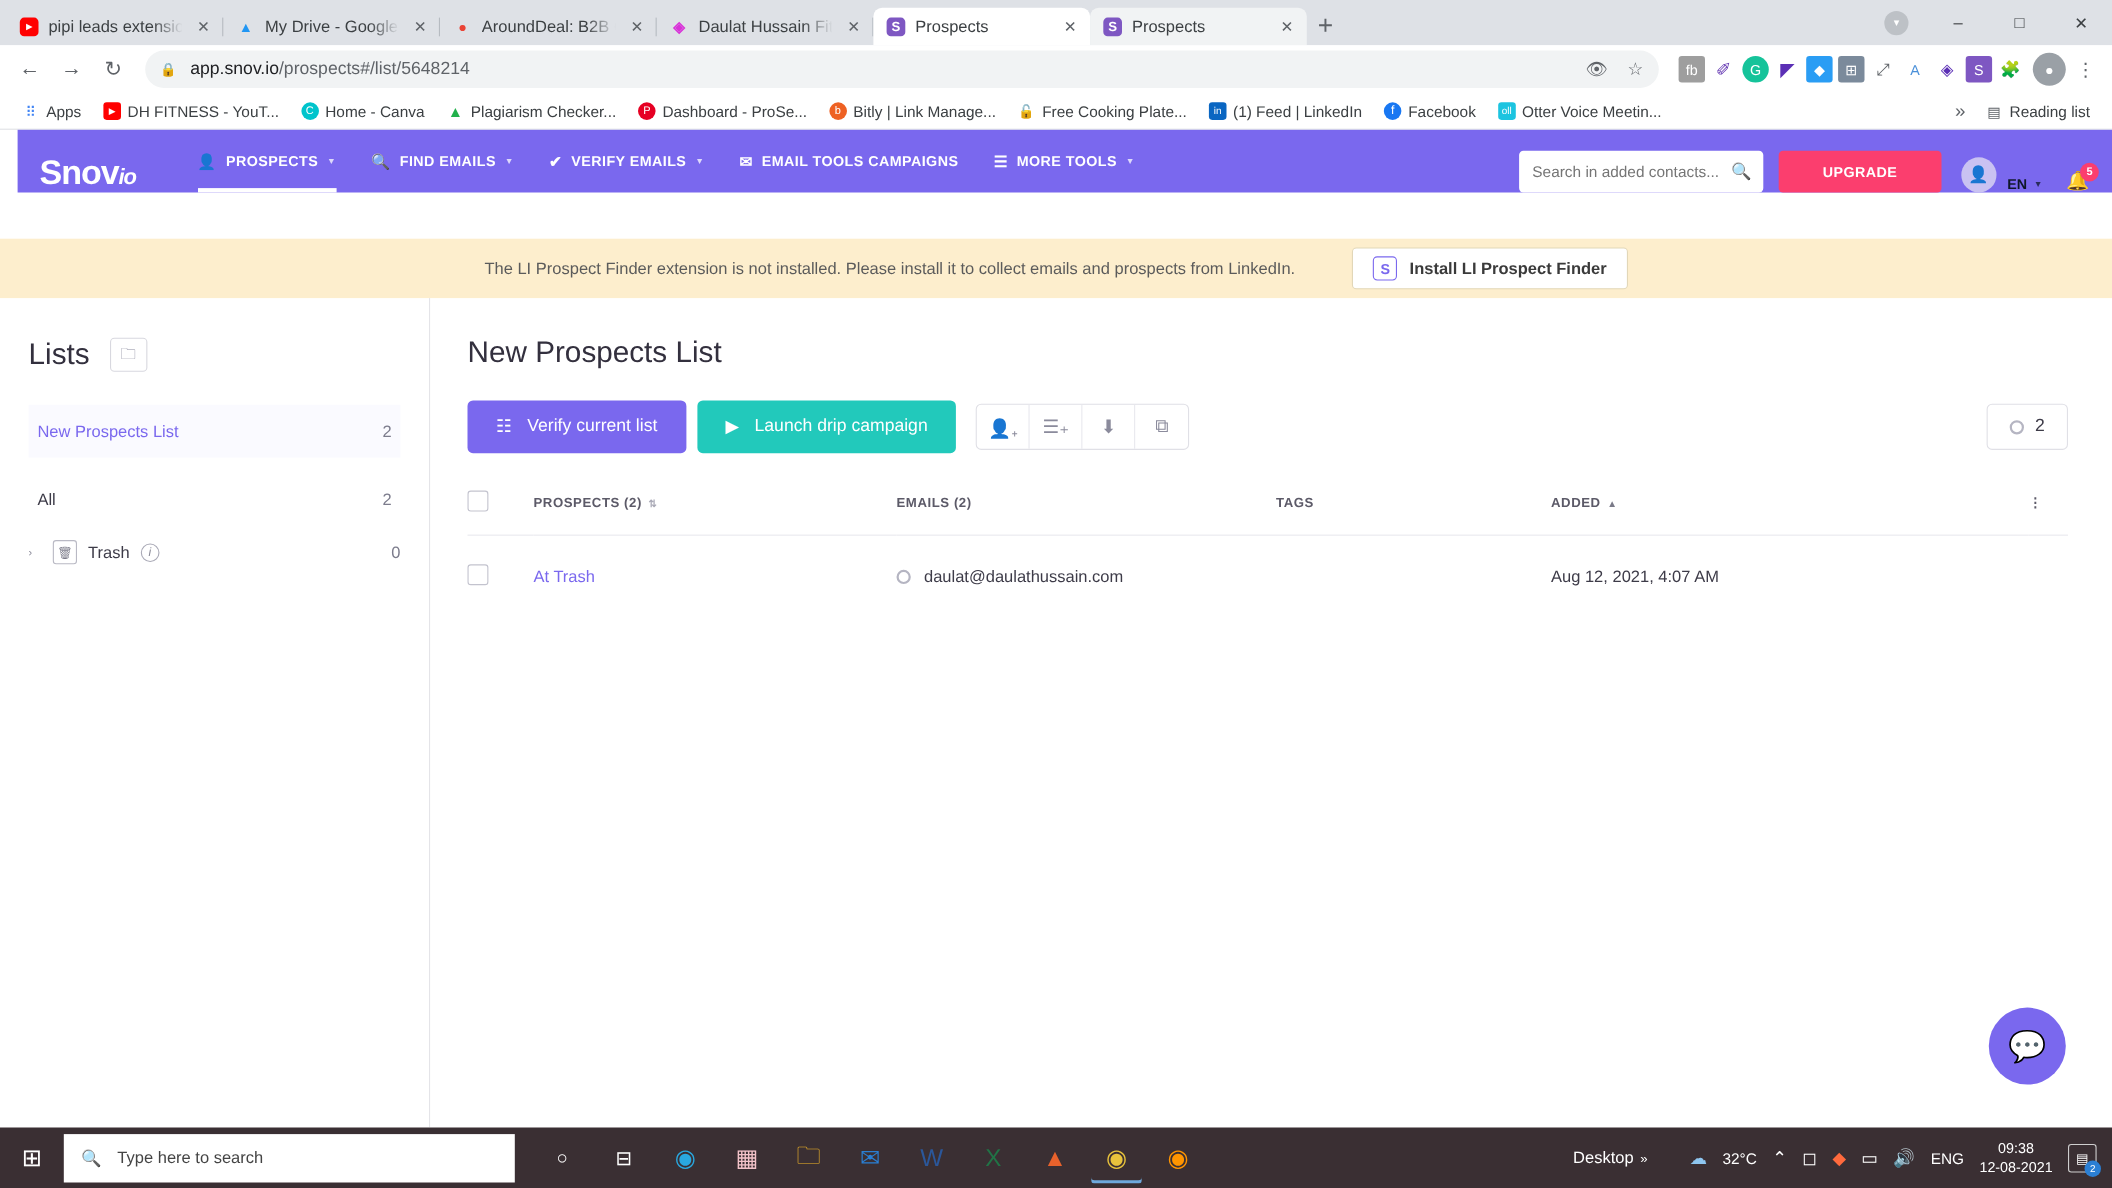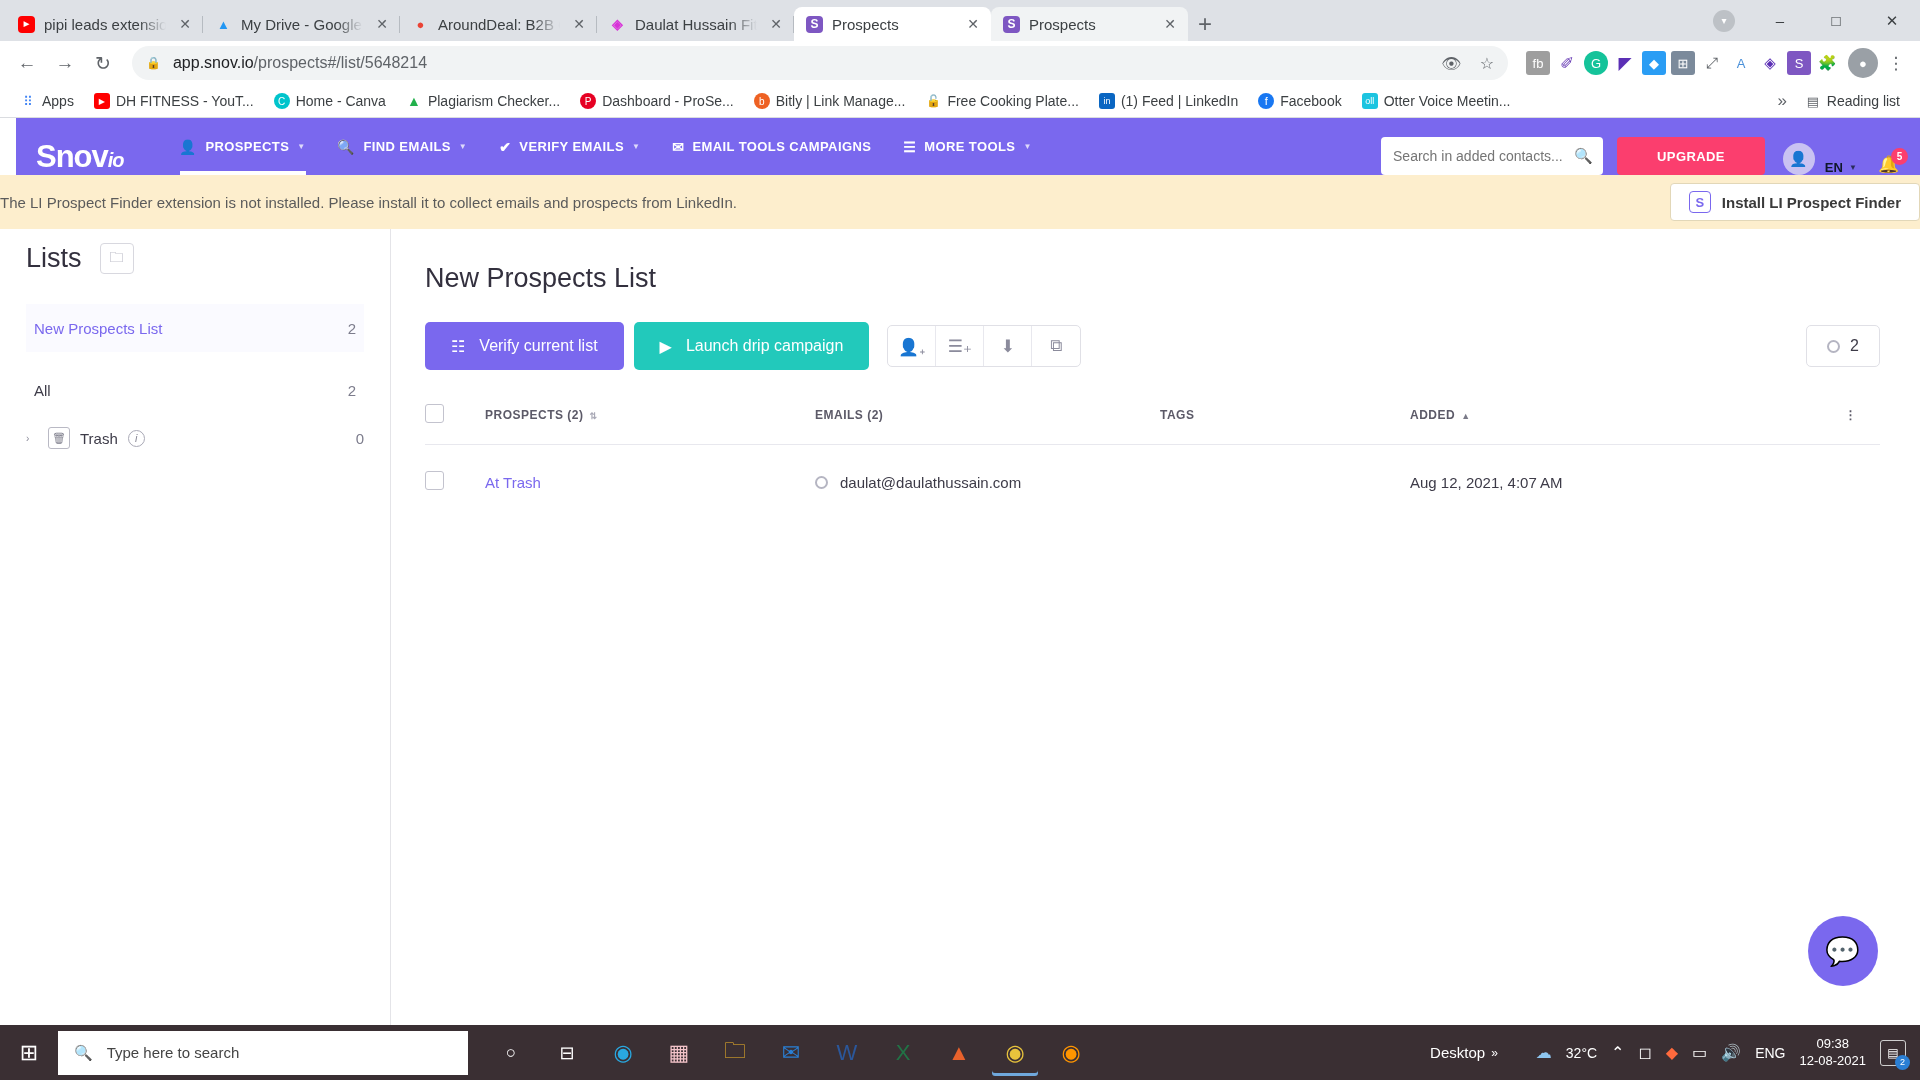--- a/index.html
+++ b/index.html
@@ -107,32 +107,32 @@
     background:#c9c2f2; display:flex; align-items:center;
     justify-content:center; font-size:15px; color:#5a4a9e; }
   .lang { margin-left:10px; color:#0f172a; font-size:13px; font-weight:bold;
     display:flex; align-items:center; gap:6px; }
   .bell { margin-left:22px; position:relative; color:#fff; font-size:17px; }
   .badge { position:absolute; top:-6px; right:-8px; background:#fb3e6e;
     color:#fff; font-size:10px; width:17px; height:17px; border-radius:50%;
     display:flex; align-items:center; justify-content:center; font-weight:bold; }
 
   .alertbar { background:#fdeecd; height:54px; display:flex; align-items:center;
-    justify-content:space-between; gap:52px; flex:0 0 54px; }
+    justify-content:center; gap:52px; flex:0 0 54px;margin-top:42px; }
   .alertbar .msg { font-size:15px; color:#5b5b5b; }
   .install-btn { background:#fff; border:1px solid #e2d7b8; border-radius:4px;
     height:38px; display:flex; align-items:center; gap:11px; padding:0 18px;
     font-size:15px; color:#3a3a3a; font-weight:bold; }
   .snov-sq { width:22px; height:22px; border:1.5px solid #7a68ee;
     border-radius:4px; color:#7a68ee; font-weight:bold; font-size:13px;
     display:flex; align-items:center; justify-content:center; }
 
   .body { flex:1; display:flex; overflow:hidden; }
   .sidebar { width:391px; flex:0 0 391px; border-right:1px solid #e4e4e8;
-    padding:14px 26px 0 26px; }
+    padding:36px 26px 0 26px; }
   .lists-hd { display:flex; align-items:center; gap:18px; margin-bottom:30px; }
   .lists-hd h2 { font-size:27px; color:#33303e; font-weight:normal; }
   .folder-btn { width:34px; height:31px; border:1px solid #d8d8df;
     border-radius:4px; display:flex; align-items:center;
     justify-content:center; color:#8d8da0; font-size:14px; }
   .addlist { height:44px; border:1px solid #ddd; border-radius:4px;
     display:flex; align-items:center; justify-content:center;
     font-size:15px; color:#44424f; margin-bottom:22px; }
   .listrow { display:flex; align-items:center; height:48px; font-size:15px;
     padding:0 8px; }

